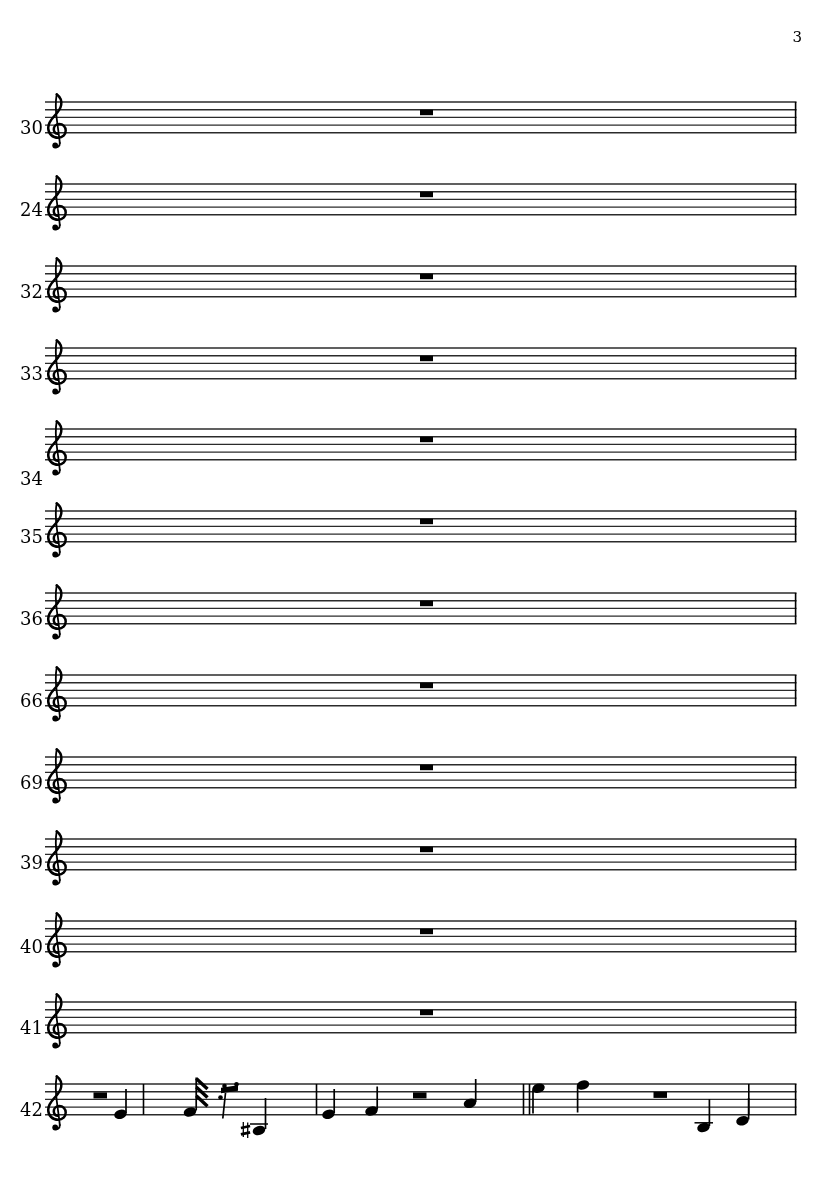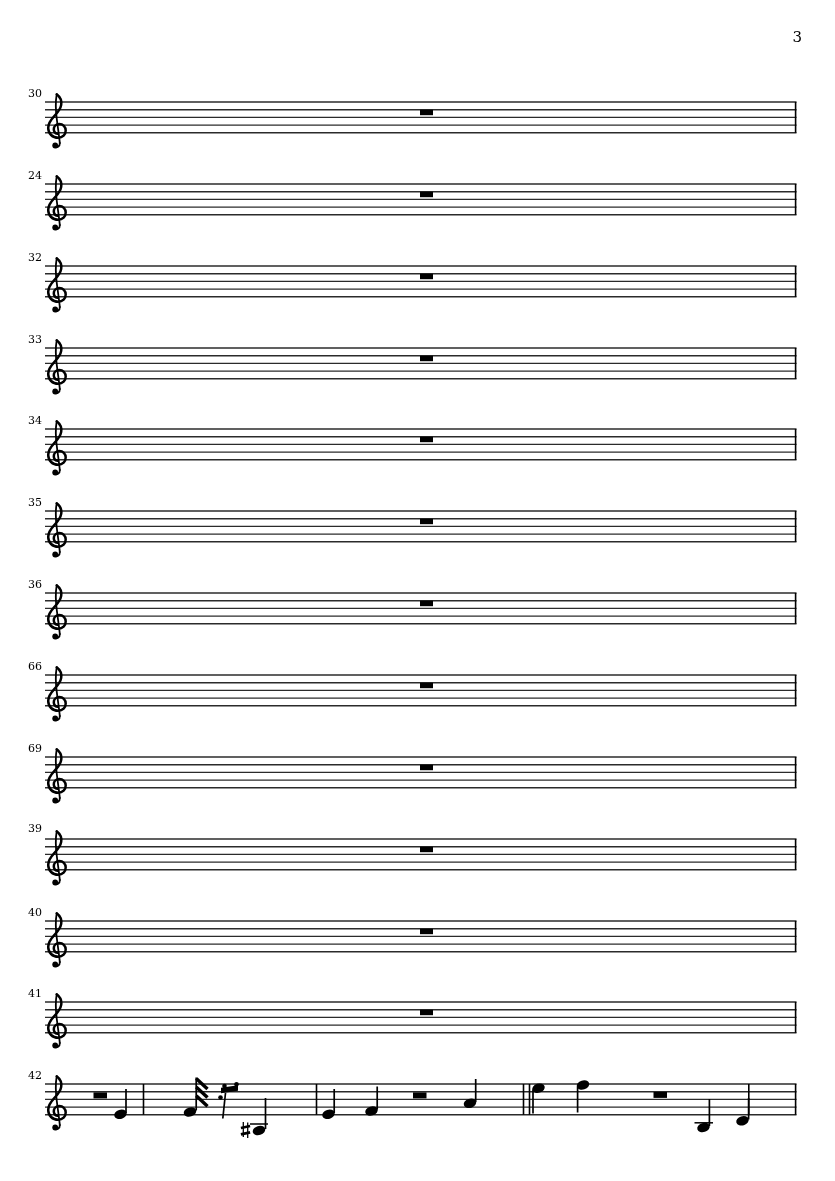--- a/index.html
+++ b/index.html
@@ -12,38 +12,38 @@
   }
   .pagenum{
     position:absolute;
     left:778px;top:28px;width:24px;
     text-align:right;
     font-size:15px;color:#000;
   }
   .mnum{
     position:absolute;
     left:20px;width:22px;
-    text-align:right;
-    font-size:11px;color:#000;
+    font-size:18px;color:#000;
     line-height:1;
+    margin-top:31px;
   }
   svg#score{position:absolute;left:0;top:0;}
 </style>
 </head>
 <body>
 
 <div class="page">
 
   <span class="pagenum">3</span>
 
   <span class="mnum" style="top:88px">30</span>
   <span class="mnum" style="top:170px">24</span>
   <span class="mnum" style="top:252px">32</span>
   <span class="mnum" style="top:334px">33</span>
-  <span class="mnum" style="top:415px">34</span>
+  <span class="mnum" style="top:439px">34</span>
   <span class="mnum" style="top:497px">35</span>
   <span class="mnum" style="top:579px">36</span>
   <span class="mnum" style="top:661px">66</span>
   <span class="mnum" style="top:743px">69</span>
   <span class="mnum" style="top:823px">39</span>
   <span class="mnum" style="top:907px">40</span>
   <span class="mnum" style="top:988px">41</span>
   <span class="mnum" style="top:1070px">42</span>
 
   <svg id="score" width="835" height="1181" viewBox="0 0 835 1181">

